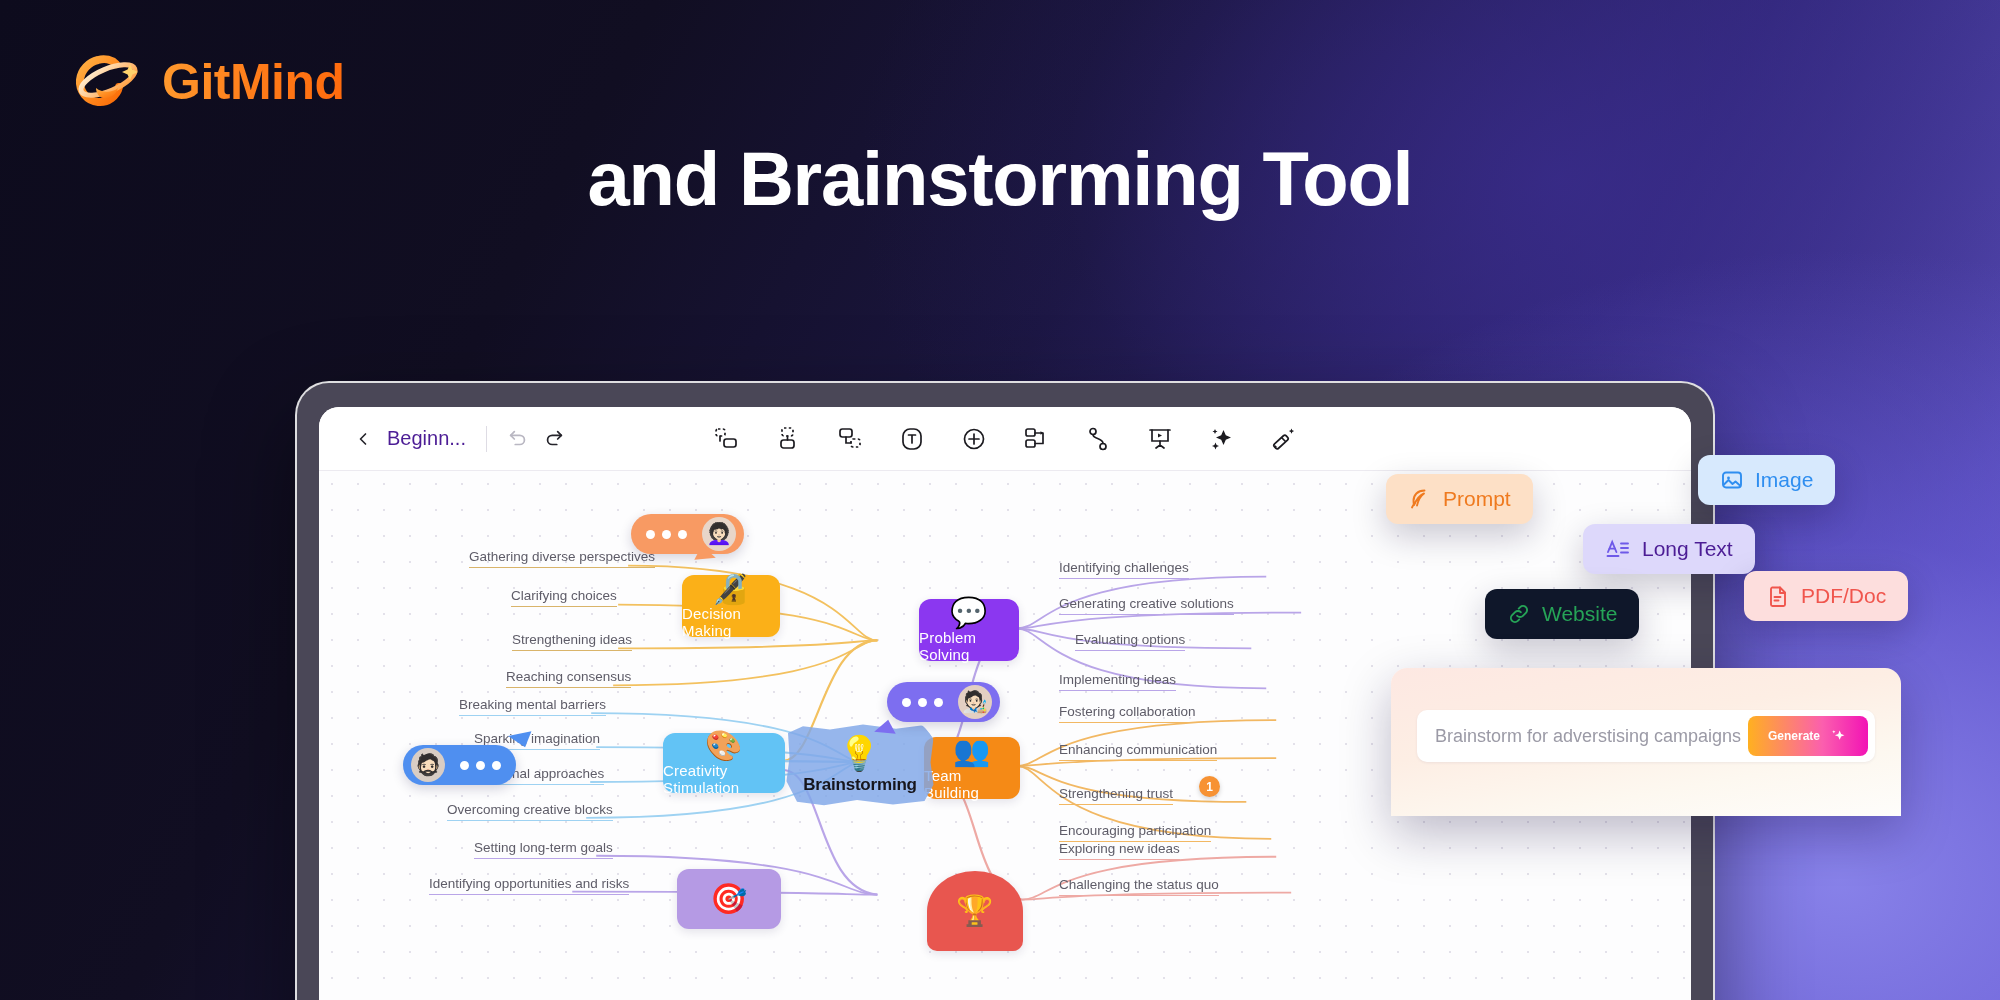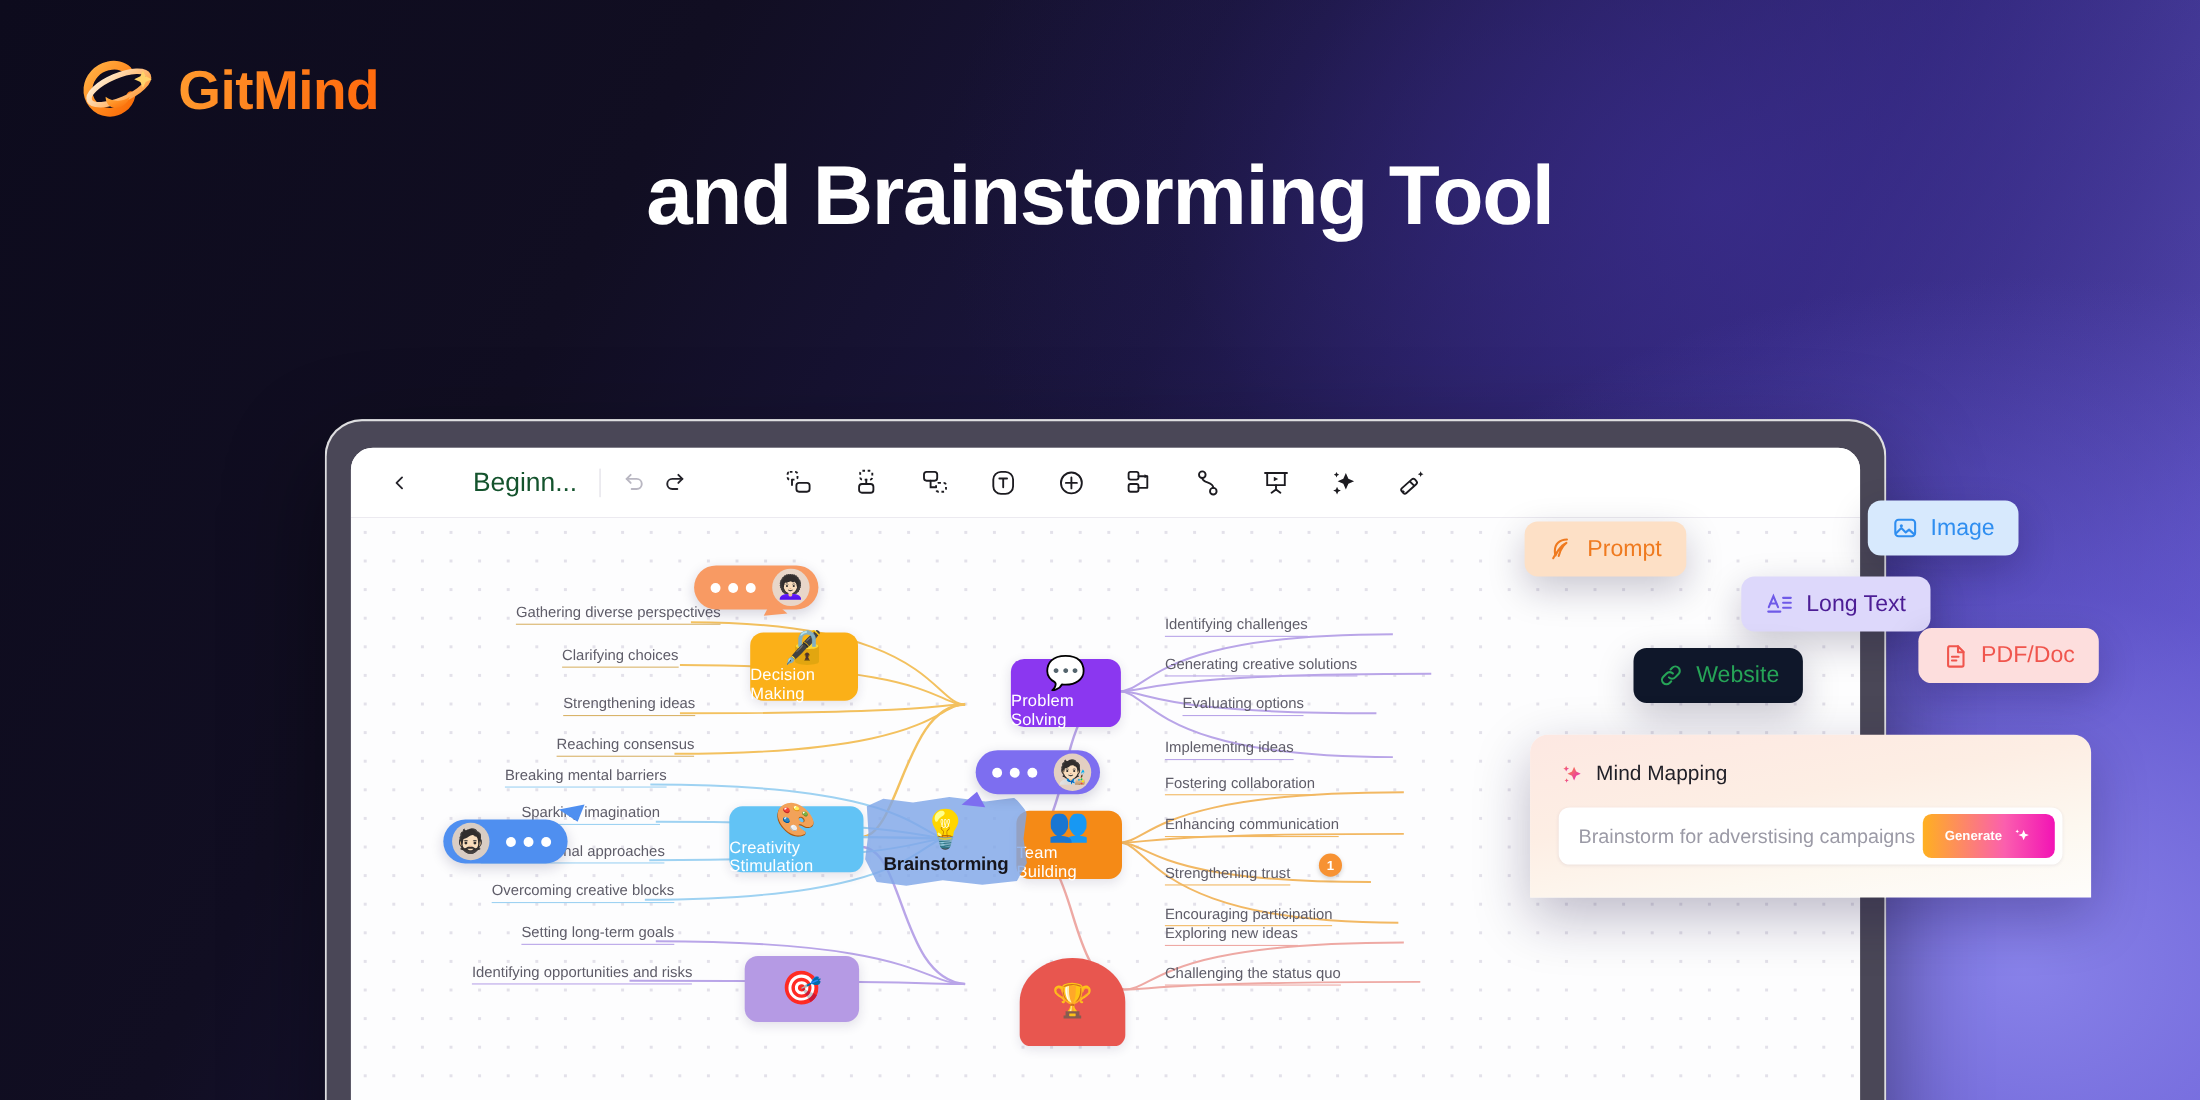--- a/index.html
+++ b/index.html
@@ -34,21 +34,21 @@
   .screen {
     position:absolute; left:22px; top:24px; right:22px; bottom:0;
     background:#fff; border-radius:20px 20px 0 0; overflow:hidden;
   }
 
   
   .toolbar { height:64px; display:flex; align-items:center; position:relative;
     border-bottom:1px solid #eceaf0; background:#fff; }
   .tb-left { display:flex; align-items:center; gap:14px; padding-left:34px; }
   .ic { color:#1c1b20; display:flex; align-items:center; justify-content:center; }
-  .doc-title { font-size:24px; color:#14532d; max-width:105px; overflow:hidden; white-space:nowrap;margin-left:43px; }
+  .doc-title { font-size:20px; color:#4c1d95; max-width:105px; overflow:hidden; white-space:nowrap; }
   .tb-div { width:1px; height:26px; background:#dedce4; margin:0 6px; }
   .tb-center { position:absolute; left:50%; transform:translateX(-50%);
     display:flex; align-items:center; gap:32px; }
   .tb-center .ic { width:30px; height:30px; }
   .undo { color:#b9b7c2; }
 
   
   .canvas { position:absolute; left:0; top:64px; right:0; bottom:0;
     background-color:#fdfdfe;
     background-image:radial-gradient(circle, #e3e1ea 1.4px, transparent 1.5px);
@@ -417,34 +417,20 @@
 <div class="pill" style="left:1744px; top:571px; background:#fddedd;">
   <svg width="24" height="24" viewBox="0 0 24 24" fill="none" stroke="#f0554d" stroke-width="1.9" stroke-linejoin="round" stroke-linecap="round">
       <path d="M6 3.5h8l5 5v12a1.5 1.5 0 0 1-1.5 1.5h-11A1.5 1.5 0 0 1 5 20.5v-15A2 2 0 0 1 6 3.5z"></path>
       <path d="M14 3.5V9h5"></path>
       <path d="M8.5 13h6M8.5 16.5h4"></path>
     </svg>
   <span style="color:#f0554d;">PDF/Doc</span>
 </div>
 
 <div class="ai-panel">
-  <div class="ai-head">
-    <svg width="24" height="24" viewBox="0 0 24 24">
-      <defs>
-          <linearGradient id="sp" x1="0" y1="0" x2="1" y2="1">
-            <stop offset="0" stop-color="#ff8f3c"></stop>
-            <stop offset="100%" stop-color="#e01bc7"></stop>
-          </linearGradient>
-        </defs>
-      <path d="M14 5l1.9 4.4L20 11.3l-4.1 1.9L14 17.6l-1.9-4.4L8 11.3l4.1-1.9z" fill="url(#sp)"></path>
-      <path d="M6.8 4.2l.8 1.8 1.8.8-1.8.8-.8 1.8L6 7.6l-1.8-.8L6 6z" fill="url(#sp)"></path>
-      <path d="M7.2 15.5l.6 1.4 1.4.6-1.4.6-.6 1.4-.6-1.4-1.4-.6 1.4-.6z" fill="url(#sp)"></path>
-    </svg>
-    <span>Mind Mapping</span>
-  </div>
   <div class="ai-row">
     <input class="ai-input" type="text" placeholder="Brainstorm for adverstising campaigns" style="">
     <button class="gen-btn">
       <span>Generate</span>
       <svg width="20" height="20" viewBox="0 0 24 24" fill="#fff">
         <path d="M14 5.5l1.7 4L19.7 11l-4 1.6L14 16.6l-1.7-4L8.3 11l4-1.5z"></path>
         <path d="M7 5l.6 1.4L9 7l-1.4.6L7 9l-.6-1.4L5 7l1.4-.6z"></path>
       </svg>
     </button>
   </div>

